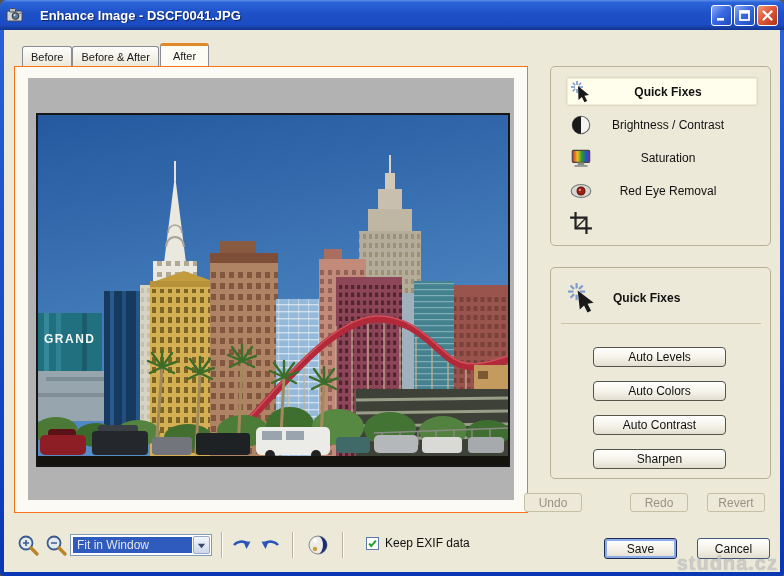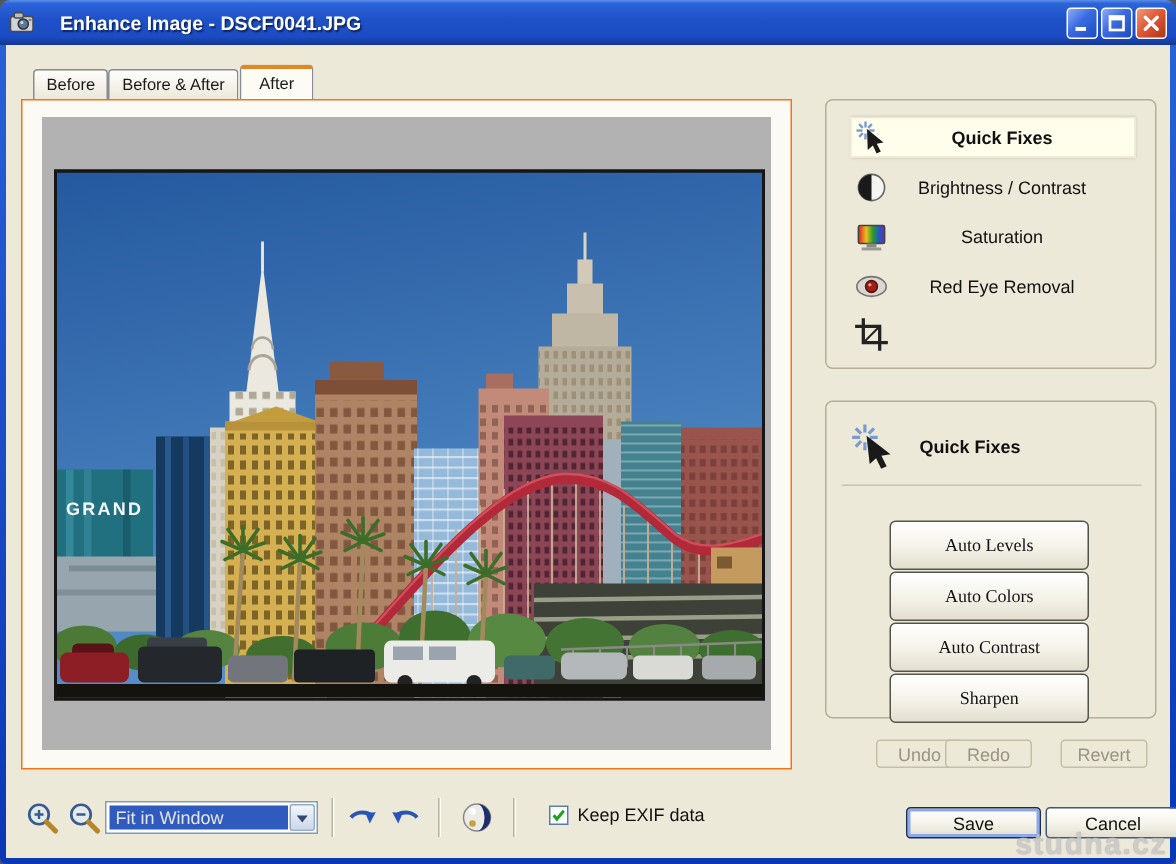--- a/index.html
+++ b/index.html
@@ -52,37 +52,37 @@
   .tool-item.selected .tlabel{font-weight:bold;}
   .qf-head{position:absolute;left:16px;top:14px;display:flex;align-items:center;gap:14px;}
   .qf-head .qicon{width:32px;height:32px;}
   .qf-title{font-size:12px;font-weight:bold;color:#111;}
   .qf-sep{position:absolute;left:10px;top:55px;width:200px;height:1px;background:#c9c3aa;}
   .btn{
     font-family:"Liberation Sans",sans-serif;font-size:12px;color:#111;
     background:linear-gradient(180deg,#ffffff 0%,#f4f2e8 55%,#e2ded0 100%);
     border:1px solid #55544a;border-radius:4px;cursor:default;
   }
-  .qf-btn{position:absolute;left:42px;width:133px;height:33px;font-family:Liberation Serif, serif;}
+  .qf-btn{position:absolute;left:42px;width:133px;height:20px;}
   .hist-btn{
     position:absolute;top:463px;width:58px;height:19px;border-radius:3px;
     background:#ece9d8;border:1px solid #c6bfa5;color:#9a9383;font-size:12px;
     font-family:"Liberation Sans",sans-serif;
   }
   
   .tbicon{position:absolute;width:24px;height:24px;background:none;border:none;padding:0;cursor:default;}
   .vsep{position:absolute;top:502px;width:1px;height:26px;background:#b9b3a1;box-shadow:1px 0 0 #fdfcf5;}
   .combo{position:absolute;left:66px;top:504px;width:142px;height:22px;border:1px solid #7f9db9;background:#fff;display:flex;}
   .combo-val{flex:1;margin:2px 0 2px 2px;background:#2f5bbf;color:#e5e5e5;font-size:12px;display:flex;align-items:center;padding-left:4px;white-space:nowrap;overflow:hidden;}
   .combo-arrow{width:17px;margin:1px;border:1px solid #98a8c8;border-radius:2px;background:linear-gradient(180deg,#f2f6fc,#cdd6ea);display:flex;align-items:center;justify-content:center;}
   .checkbox-row{position:absolute;left:362px;top:506px;display:flex;align-items:center;gap:6px;}
   .cbox{width:13px;height:13px;background:#fff;border:1px solid #5a7ba8;display:flex;align-items:center;justify-content:center;}
   .cbox svg{display:block;}
   .cb-label{font-size:12px;color:#111;}
-  .act-btn{position:absolute;top:508px;width:90px;height:21px;border-radius:3px;border:1px solid #44597a;}
+  .act-btn{position:absolute;top:508px;width:73px;height:21px;border-radius:3px;border:1px solid #44597a;}
   .act-btn.default{border:1px solid #1c2c52;box-shadow:inset 0 0 0 2px #8caae8;}
   .watermark{position:absolute;right:2px;bottom:-3px;font-size:20px;font-weight:bold;letter-spacing:1px;color:#c6c6c6;opacity:.85;text-shadow:0 0 1px #9c9c9c;}
 </style>
 </head>
 <body>
 
 <div class="win">
 
   <div class="titlebar">
     <svg class="title-icon" viewBox="0 0 18 18">
@@ -458,21 +458,21 @@
         </svg>
         <span class="qf-title">Quick Fixes</span>
       </div>
       <div class="qf-sep"></div>
       <button class="btn qf-btn" style="top:79px;">Auto Levels</button>
       <button class="btn qf-btn" style="top:113px;">Auto Colors</button>
       <button class="btn qf-btn" style="top:181px;">Sharpen</button>
       <button class="btn qf-btn" style="top:147px;">Auto Contrast</button>
     </div>
 
-    <button class="hist-btn" style="left:580px;text-align:center;" disabled="">Undo</button>
+    <button class="hist-btn" style="left:520px;text-align:center;" disabled="">Undo</button>
     <button class="hist-btn" style="left:626px;" disabled="">Redo</button>
     <button class="hist-btn" style="left:703px;" disabled="">Revert</button>
 
     <button class="tbicon" style="left:12px;top:503px;">
       <svg viewBox="0 0 24 24">
         <circle cx="10" cy="10" r="6.5" fill="rgba(220,235,250,.6)" stroke="#3a5a8c" stroke-width="1.8"></circle>
         <line x1="15" y1="15" x2="21" y2="21" stroke="#b8862a" stroke-width="3.4" stroke-linecap="round"></line>
         <line x1="7" y1="10" x2="13" y2="10" stroke="#3a5a8c" stroke-width="1.6"></line>
         <line x1="10" y1="7" x2="10" y2="13" stroke="#3a5a8c" stroke-width="1.6"></line>
       </svg>

